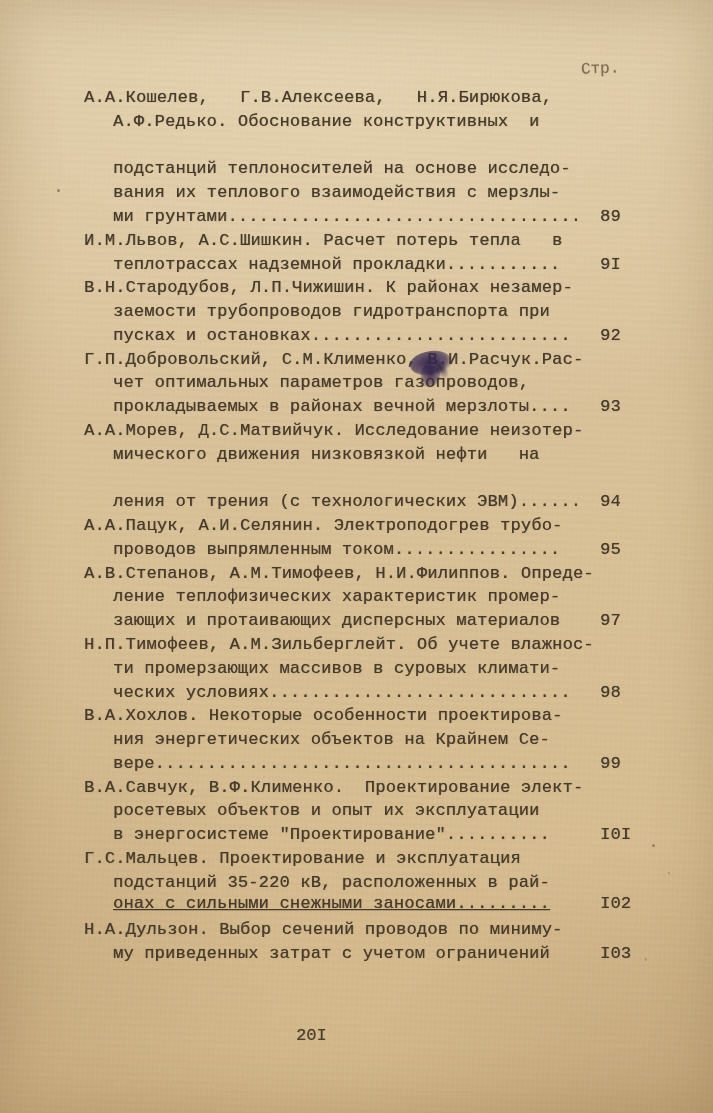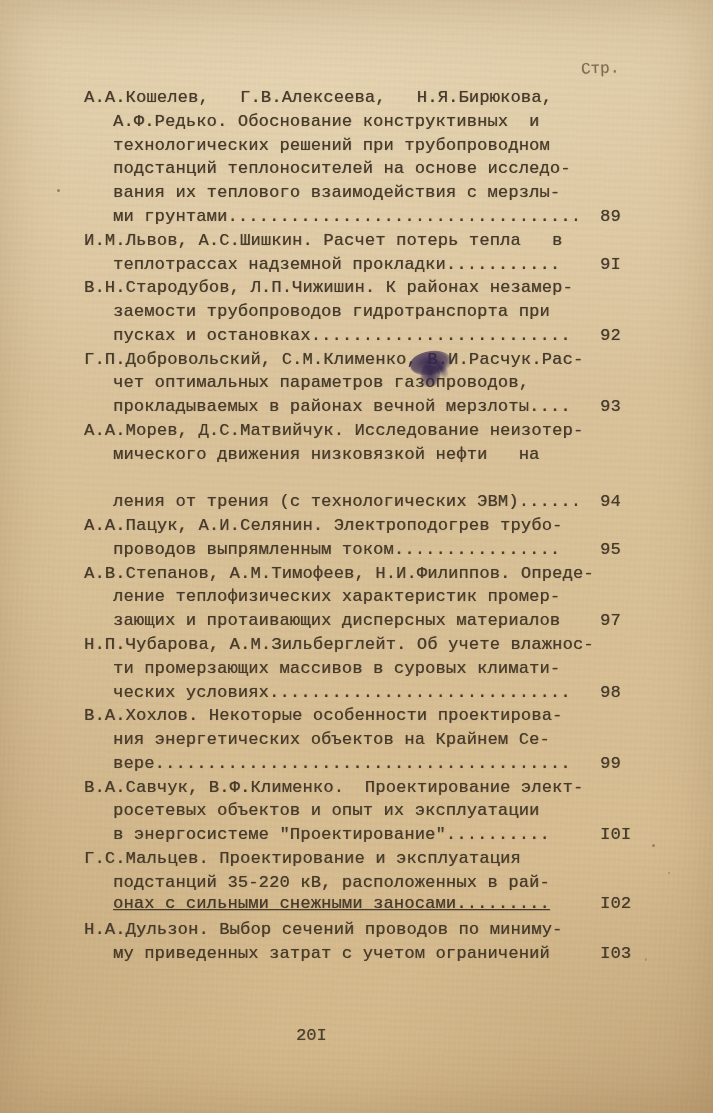--- a/index.html
+++ b/index.html
@@ -77,41 +77,40 @@
 <body>
 
 <div class="paper">
   <div class="grain"></div>
 
   <div class="hdr">Стр.</div>
 
   <div class="toc" id="toc">
       <div class="line" style="top: 87px;"><span>А.А.Кошелев,   Г.В.Алексеева,   Н.Я.Бирюкова,</span></div>
       <div class="line indent" style="top: 110.8px;"><span>А.Ф.Редько. Обоснование конструктивных  и</span></div>
-      <div class="line indent" style="top: 134.6px;"><span>технологических решений при трубопроводном</span></div>
       <div class="line indent" style="top: 158.3px;"><span>подстанций теплоносителей на основе исследо-</span></div>
       <div class="line indent" style="top: 182.1px;"><span>вания их теплового взаимодействия с мерзлы-</span></div>
       <div class="line indent" style="top: 205.9px;"><span>ми грунтами..................................</span><span class="pagenum">89</span></div>
       <div class="line" style="top: 229.7px;"><span>И.М.Львов, А.С.Шишкин. Расчет потерь тепла   в</span></div>
       <div class="line indent" style="top: 253.5px;"><span>теплотрассах надземной прокладки...........</span><span class="pagenum">9I</span></div>
       <div class="line" style="top: 277.2px;"><span>В.Н.Стародубов, Л.П.Чижишин. К районах незамер-</span></div>
       <div class="line indent" style="top: 301px;"><span>заемости трубопроводов гидротранспорта при</span></div>
       <div class="line indent" style="top: 324.8px;"><span>пусках и остановках.........................</span><span class="pagenum">92</span></div>
       <div class="line" style="top: 348.6px;"><span>Г.П.Добровольский, С.М.Клименко, В.И.Расчук.Рас-</span></div>
       <div class="line indent" style="top: 372.4px;"><span>чет оптимальных параметров газопроводов,</span></div>
       <div class="line indent" style="top: 396.1px;"><span>прокладываемых в районах вечной мерзлоты....</span><span class="pagenum">93</span></div>
       <div class="line" style="top: 419.9px;"><span>А.А.Морев, Д.С.Матвийчук. Исследование неизотер-</span></div>
       <div class="line indent" style="top: 443.7px;"><span>мического движения низковязкой нефти   на</span></div>
       <div class="line indent" style="top: 491.3px;"><span>ления от трения (с технологических ЭВМ)......</span><span class="pagenum">94</span></div>
       <div class="line" style="top: 515px;"><span>А.А.Пацук, А.И.Селянин. Электроподогрев трубо-</span></div>
       <div class="line indent" style="top: 538.8px;"><span>проводов выпрямленным током................</span><span class="pagenum">95</span></div>
       <div class="line" style="top: 562.6px;"><span>А.В.Степанов, А.М.Тимофеев, Н.И.Филиппов. Опреде-</span></div>
       <div class="line indent" style="top: 586.4px;"><span>ление теплофизических характеристик промер-</span></div>
       <div class="line indent" style="top: 610.2px;"><span>зающих и протаивающих дисперсных материалов</span><span class="pagenum">97</span></div>
-      <div class="line" style="top: 633.9px;"><span>Н.П.Чубарова, А.М.Зильберглейт. Об учете влажнос-</span></div>
+      <div class="line" style="top: 633.9px;"><span>Н.П.Тимофеев, А.М.Зильберглейт. Об учете влажнос-</span></div>
       <div class="line indent" style="top: 657.7px;"><span>ти промерзающих массивов в суровых климати-</span></div>
       <div class="line indent" style="top: 681.5px;"><span>ческих условиях.............................</span><span class="pagenum">98</span></div>
       <div class="line" style="top: 705.3px;"><span>В.А.Хохлов. Некоторые особенности проектирова-</span></div>
       <div class="line indent" style="top: 729.1px;"><span>ния энергетических объектов на Крайнем Се-</span></div>
       <div class="line indent" style="top: 752.8px;"><span>вере........................................</span><span class="pagenum">99</span></div>
       <div class="line" style="top: 776.6px;"><span>В.А.Савчук, В.Ф.Клименко.  Проектирование элект-</span></div>
       <div class="line indent" style="top: 800.4px;"><span>росетевых объектов и опыт их эксплуатации</span></div>
       <div class="line indent" style="top: 824.2px;"><span>в энергосистеме "Проектирование"..........</span><span class="pagenum">I0I</span></div>
       <div class="line" style="top: 848px;"><span>Г.С.Мальцев. Проектирование и эксплуатация</span></div>
       <div class="line indent" style="top: 871.7px;"><span>подстанций 35-220 кВ, расположенных в рай-</span></div>

